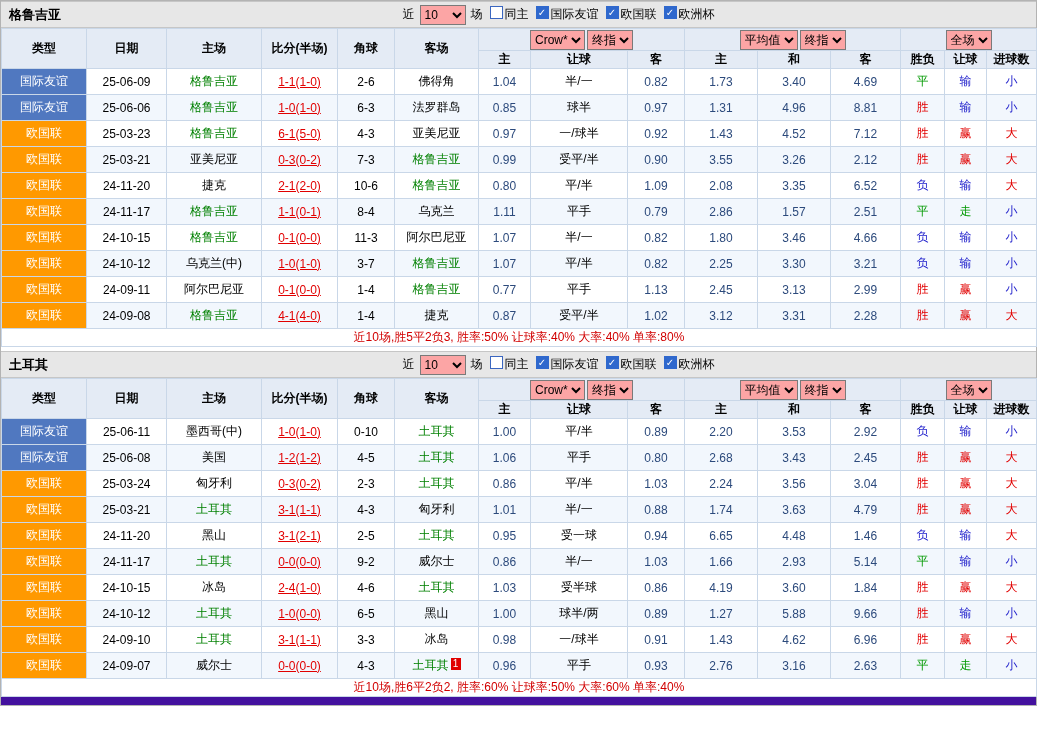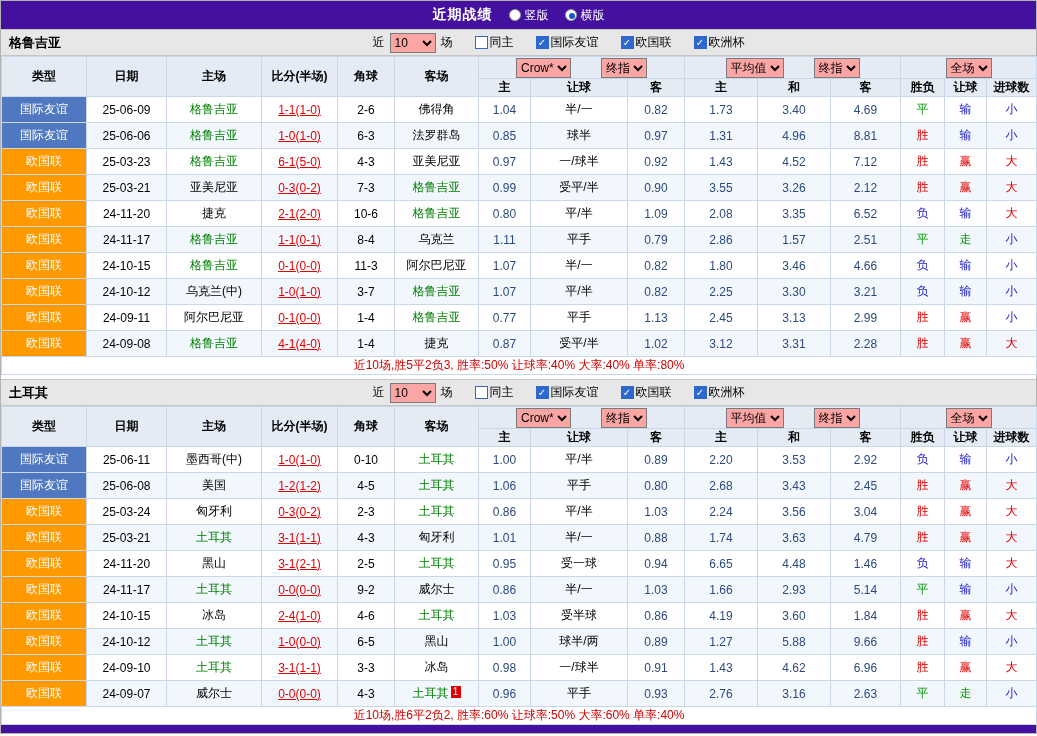--- a/index.html
+++ b/index.html
@@ -10,34 +10,34 @@
   .top-bar { height:28px; background:var(--accent,#43119e); display:flex; align-items:center; justify-content:center; gap:16px; color:#fff; }
   .top-title { font-size:14px; font-weight:bold; letter-spacing:1px; }
   .radio-item { display:flex; align-items:center; gap:4px; font-size:12px; cursor:pointer; }
   .radio { width:12px; height:12px; background:#fff; border:1px solid #9a9a9a; border-radius:50%; position:relative; display:inline-block; }
   .radio.checked::after { content:""; position:absolute; left:3px; top:3px; width:6px; height:6px; border-radius:50%; background:#1557c9; }
 
   .section-header { height:27px; background:#e7e7e7; border-bottom:1px solid #c6c6c6; border-top:1px solid #c6c6c6; position:relative; display:flex; align-items:center; justify-content:center; }
   table.grid + .section-header { margin-top:4px; }
   .team-name { position:absolute; left:8px; font-size:13px; font-weight:bold; }
   .filters { display:flex; align-items:center; gap:3px; font-size:12px; transform:translateX(40px); }
-  .cb-item { display:flex; align-items:center; gap:2px; cursor:pointer; margin-left:19px; }
+  .cb-item { display:flex; align-items:flex-start; gap:2px; cursor:pointer; margin-left:4px; }
   .cb { width:13px; height:13px; border:1px solid #3a66c0; background:#fff; font-size:10px; line-height:11px; text-align:center; color:#fff; display:inline-block; }
   .cb.checked { background:#2f68cd; border-color:#2f68cd; }
 
   select { font-size:12px; height:20px; border:1px solid #7a7a7a; background:#fca5a5; font-family:inherit; cursor:pointer; }
   .rounds-select { width:46px; margin:0 2px; }
 
   table.grid { width:100%; border-collapse:collapse; table-layout:fixed; background:#fff; }
   .grid th, .grid td { border:1px solid #c9d7e8; text-align:center; font-size:12px; height:26px; padding:0 1px; overflow:hidden; white-space:nowrap; }
   .grid thead th, .grid thead td { background:#e4ebf5; }
   .grid thead tr:first-child th, .grid thead tr:first-child td { height:22px; }
   .grid thead tr + tr th { height:18px; font-weight:bold; }
   .grid thead th { font-weight:bold; }
-  .sel-cell select { margin:0 15px; }
+  .sel-cell select { margin:0 1px; }
   .grid tbody tr:nth-child(even) td { background:#f2f7fd; }
 
   .t-friendly { background:var(--type_friendly,#5078c0) !important; color:#fff; }
   .t-league  { background:var(--type_league,#ff9900) !important; color:#fff; }
   .c-red   { color:var(--win,#e10000); }
   .c-blue  { color:var(--lose,#2222cc); }
   .c-green { color:var(--draw,#009900); }
   .team-green { color:var(--team,#008000); }
   .score { color:var(--score,#e10000); cursor:pointer;text-decoration:underline; }
   .odds  { color:var(--odds_text,#2c4a7c); }
@@ -45,31 +45,20 @@
 
   .rc { display:inline-block; background:#e00000; color:#fff; font-size:10px; line-height:12px; min-width:10px; padding:0 1px; margin-left:2px; vertical-align:2px; }
 
   .bottom-bar { height:8px; background:var(--accent,#43119e); }
 </style>
 </head>
 <body>
 
 <div class="page">
 
-  <div class="top-bar">
-    <span class="top-title">近期战绩</span>
-    <label class="radio-item">
-      <span class="radio"></span>
-      <span>竖版</span>
-    </label>
-    <label class="radio-item">
-      <span class="radio checked"></span>
-      <span>横版</span>
-    </label>
-  </div>
 
   <div id="sections">
       <div class="section-header">
         <span class="team-name">格鲁吉亚</span>
         <span class="filters">
           <span>近</span>
           <select class="rounds-select"><option>10</option></select>
           <span>场</span>
           <label class="cb-item">
             <span class="cb"></span>

